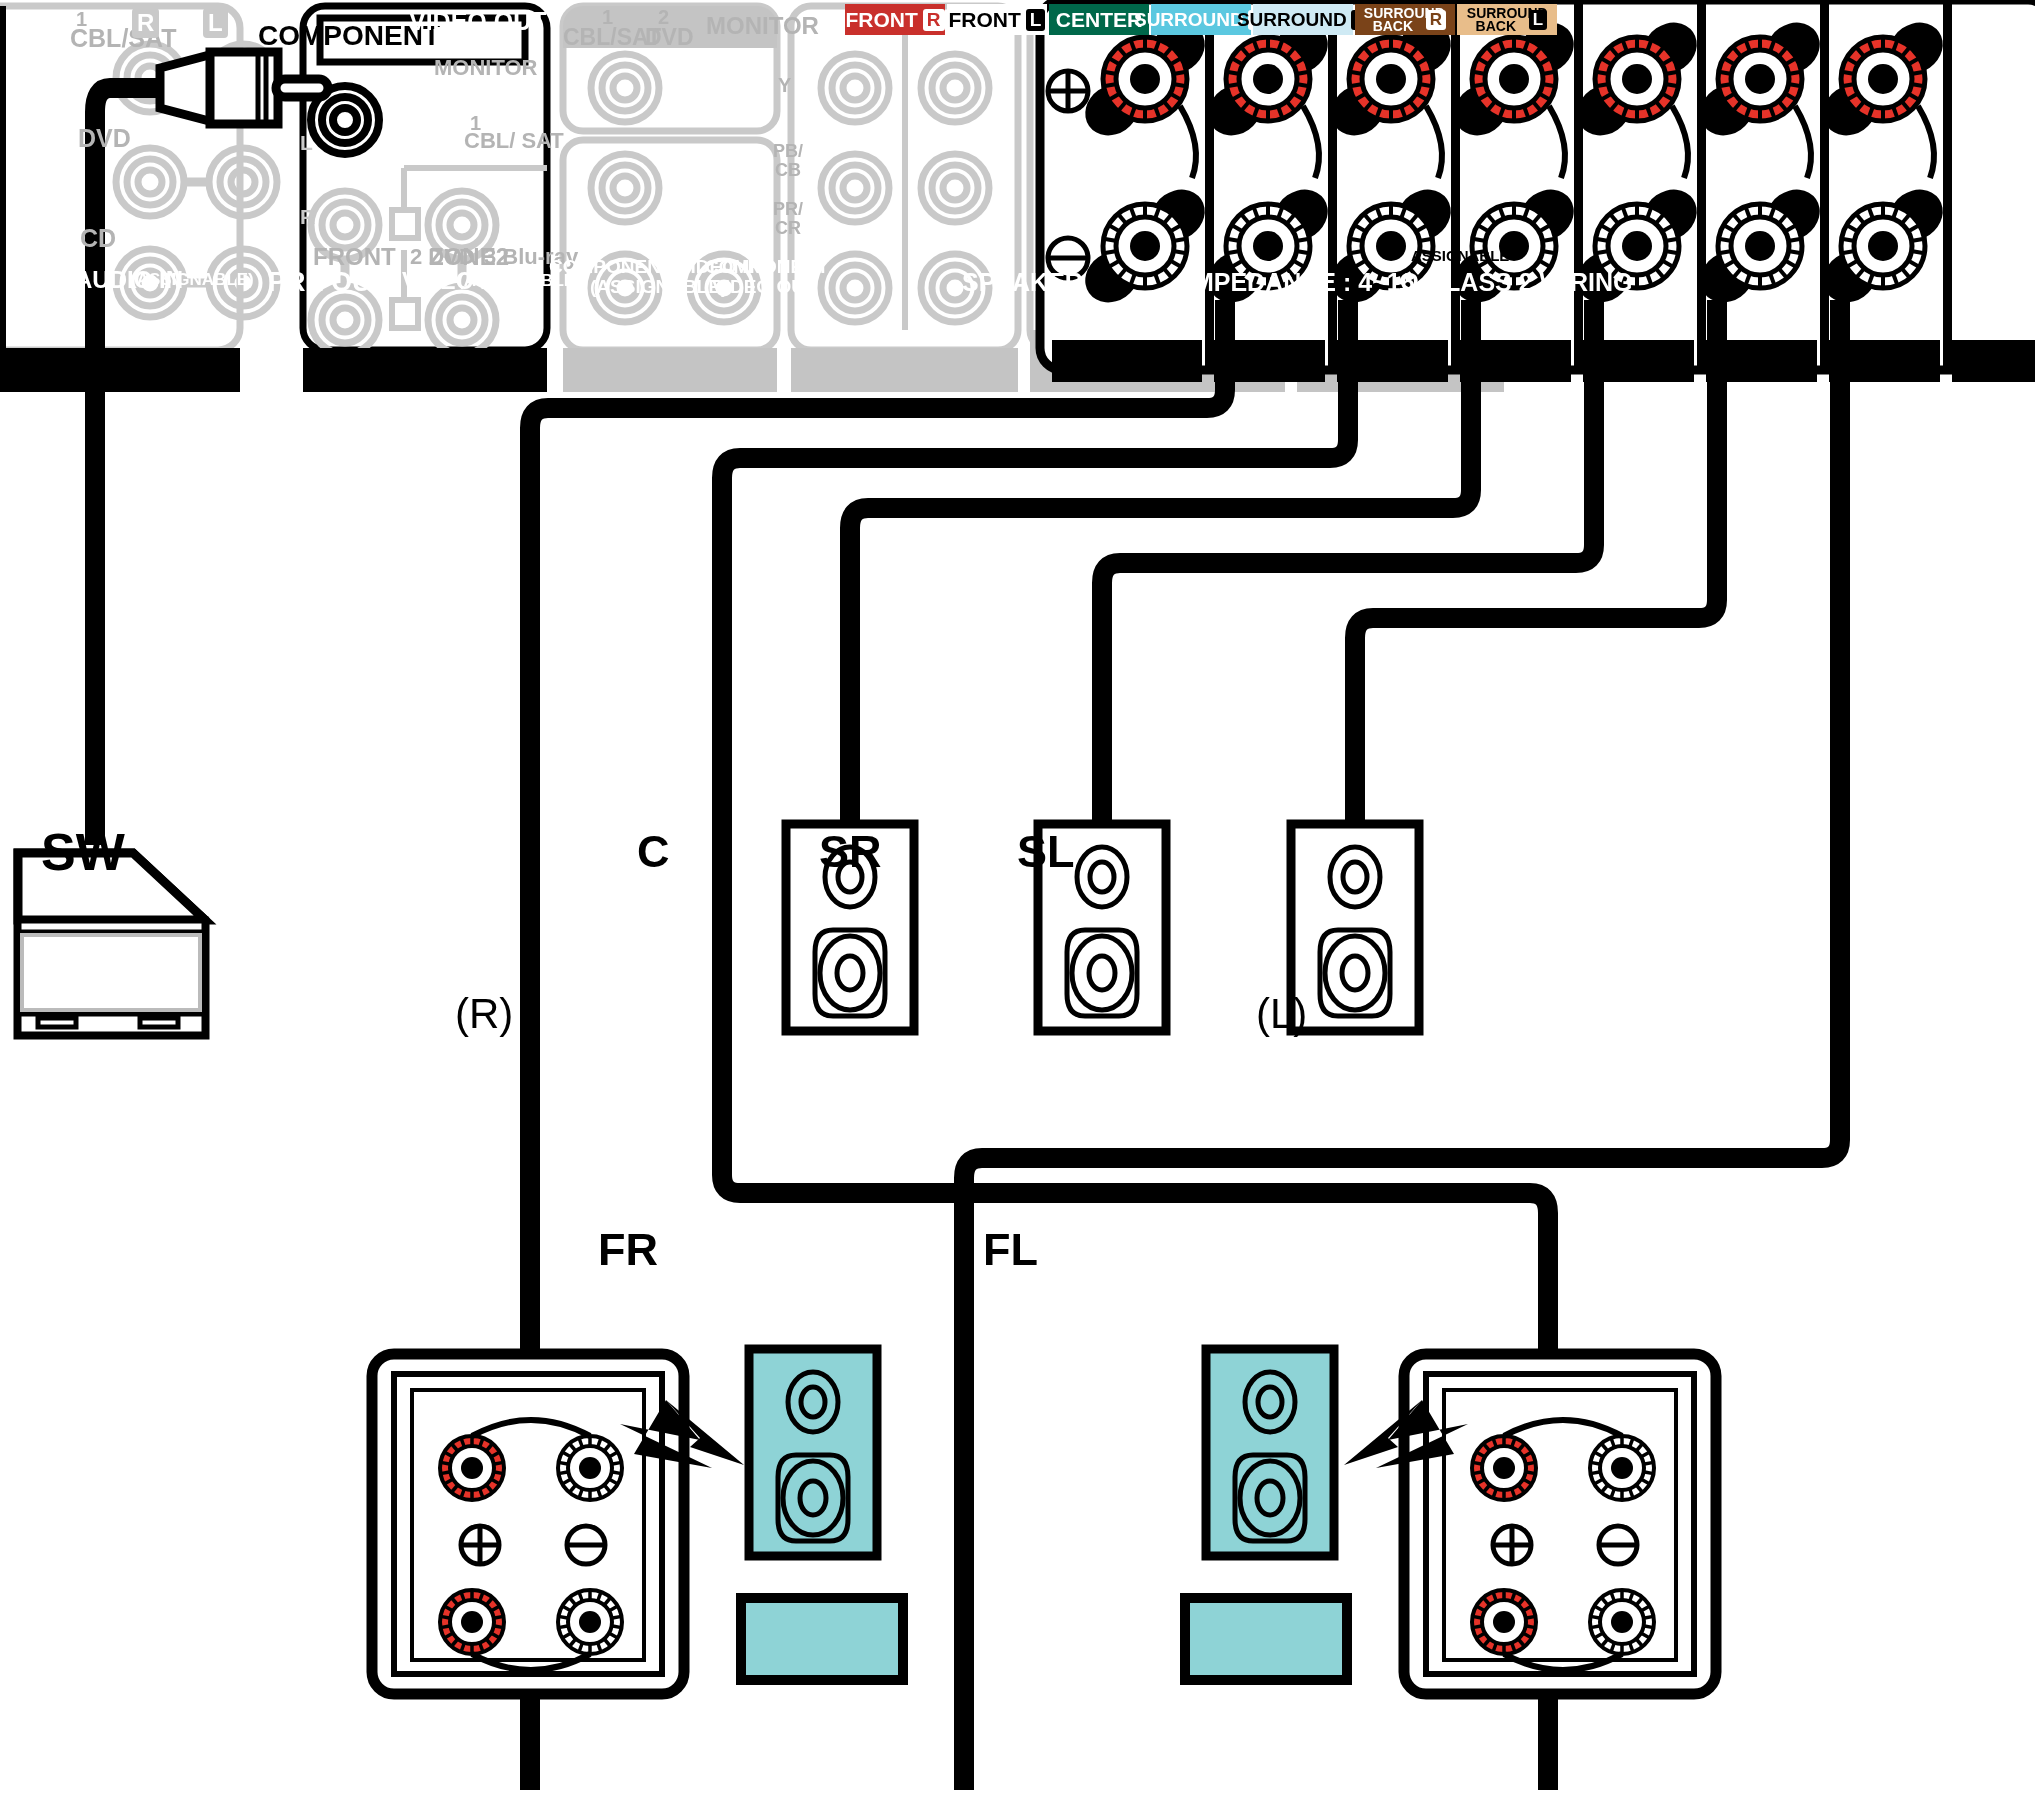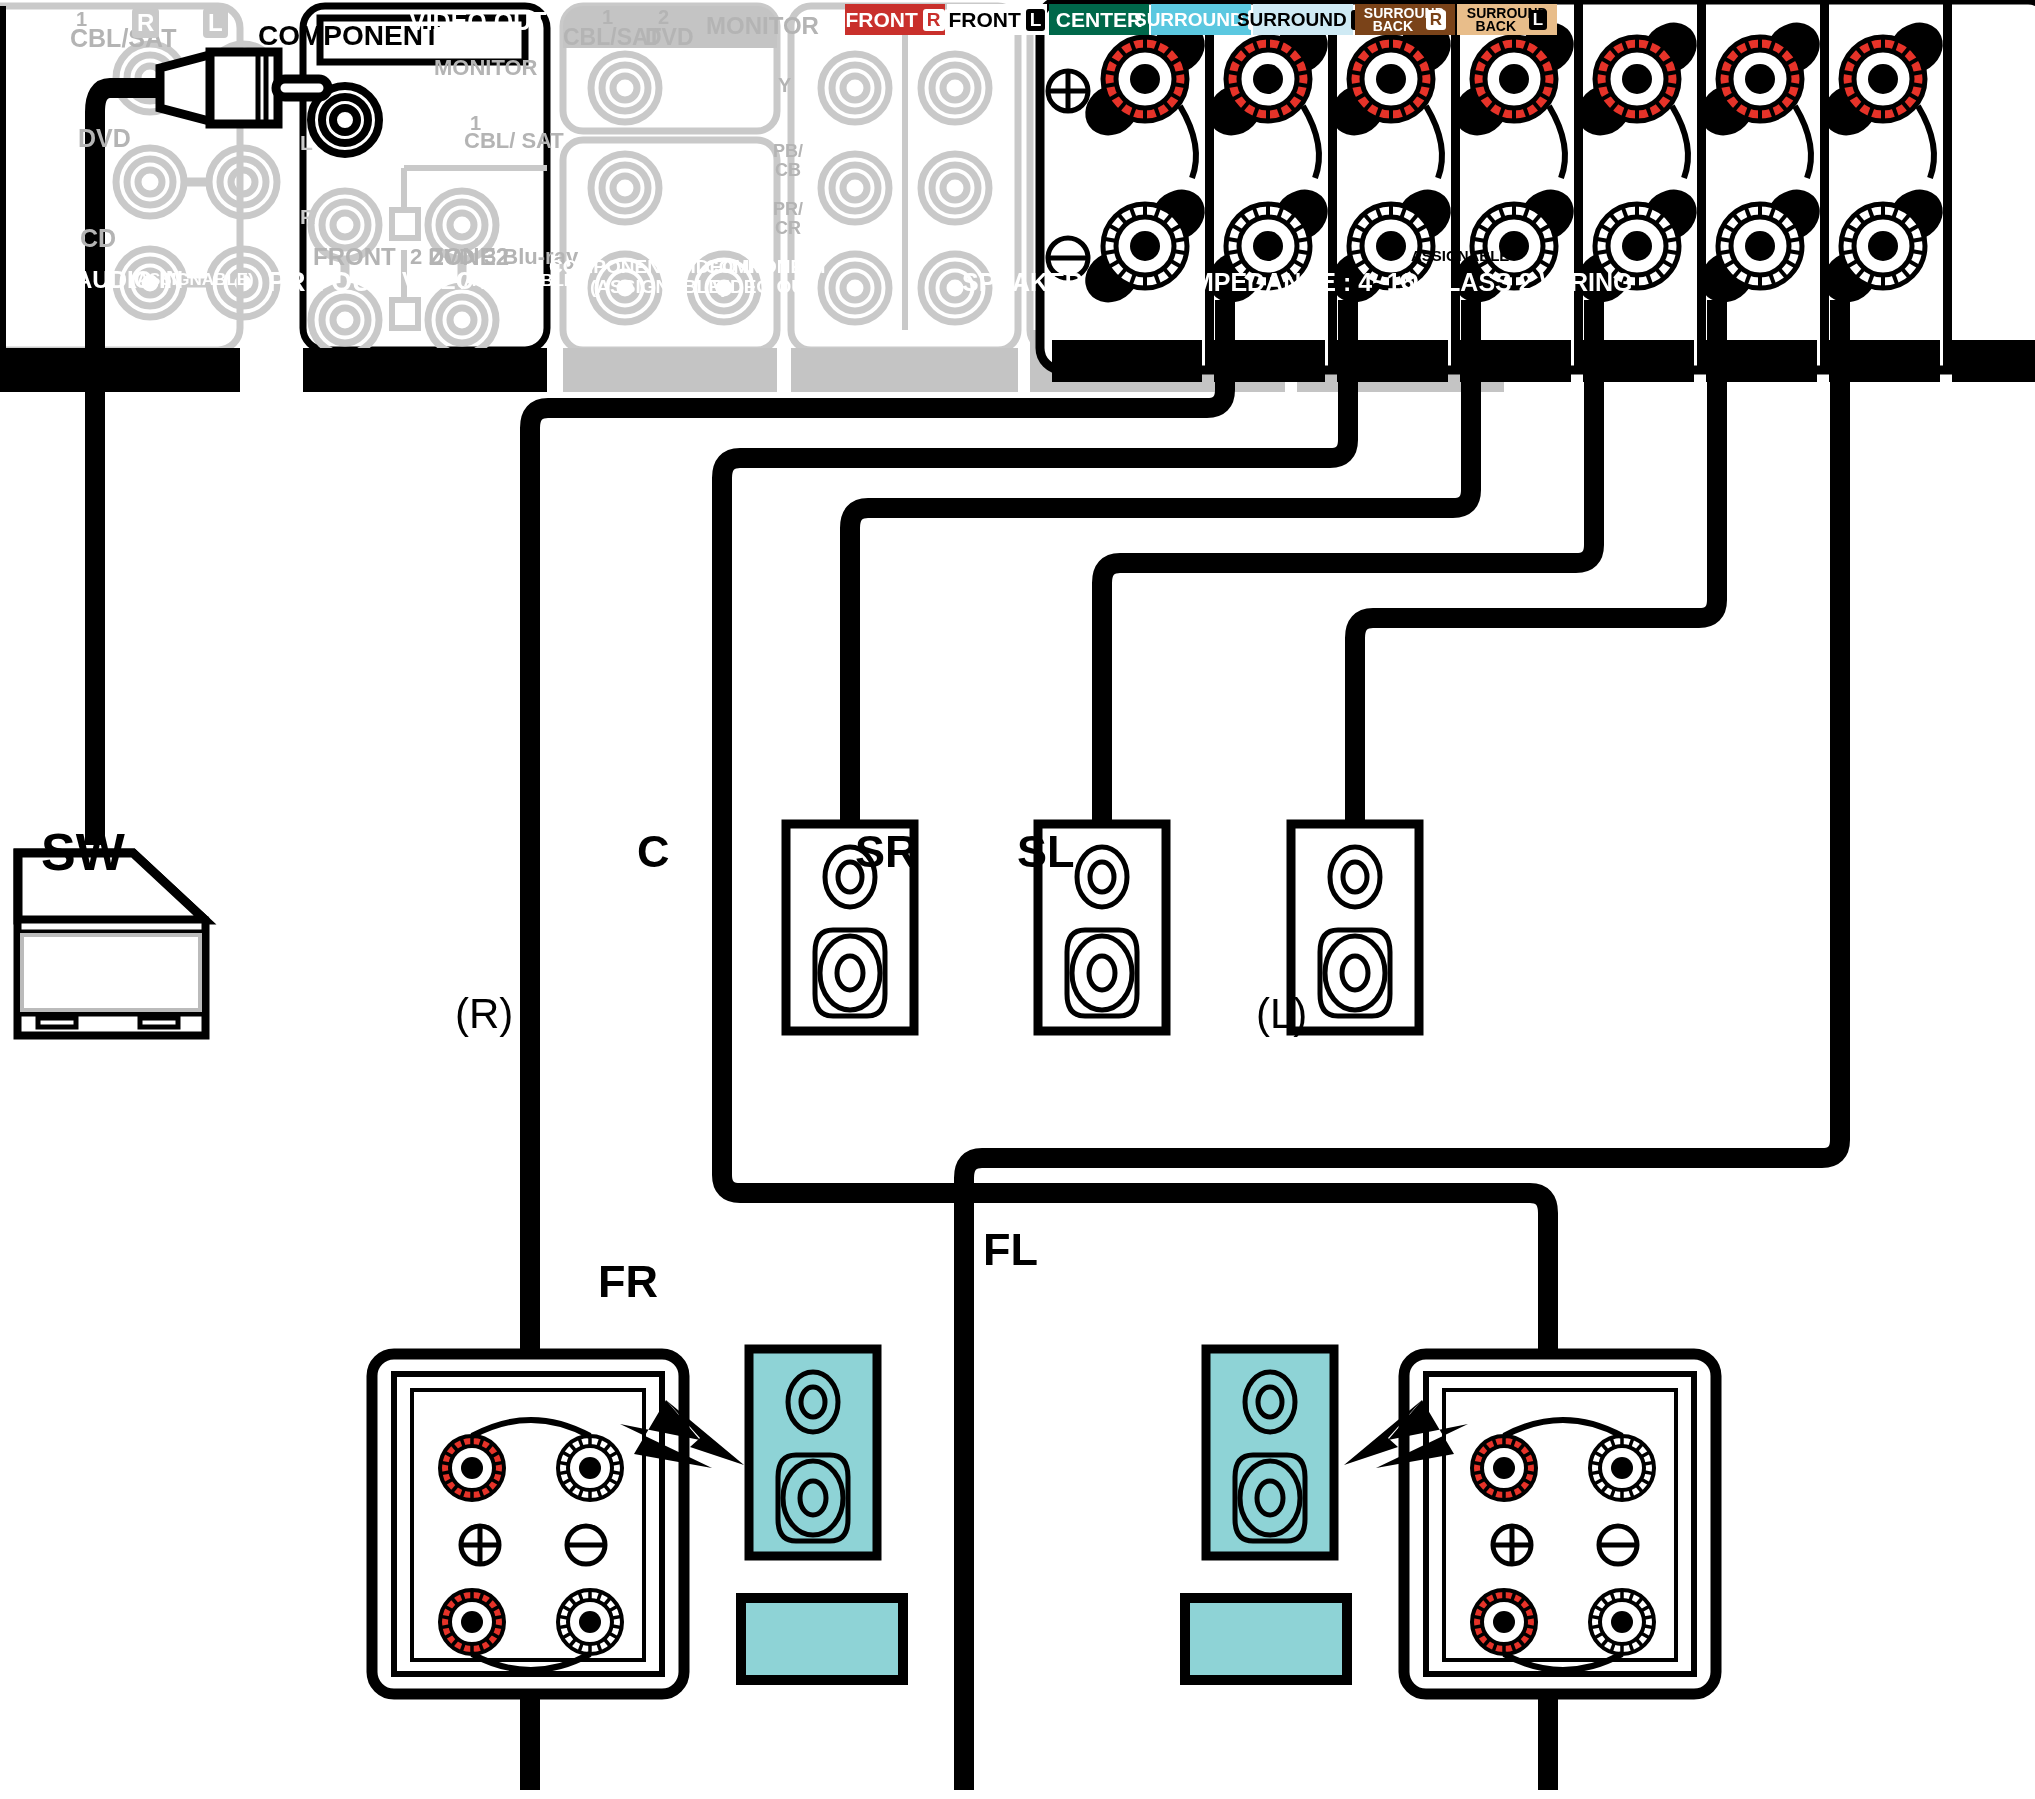--- a/index.html
+++ b/index.html
@@ -504,20 +504,20 @@
 </div>
 
 <div class="lbl" style="left:962px;top:268px;font-size:25px;color:#fff;">SPEAKER</div>
 <div class="lbl" style="left:1186px;top:268px;font-size:25px;color:#fff;">IMPEDANCE : 4~16</div>
 <div class="lbl" style="left:1399px;top:268px;font-size:25px;color:#fff;">Ω</div>
 <div class="lbl" style="left:1411px;top:247px;font-size:15px;color:#000;">ASSIGNABLE</div>
 <div class="lbl" style="left:1427px;top:268px;font-size:25px;color:#fff;">CLASS 2 WIRING</div>
 
 <div class="lbl" style="left:41px;top:822px;font-size:52px;">SW</div>
 <div class="lbl" style="left:637px;top:826px;font-size:45px;">C</div>
-<div class="lbl" style="left:819px;top:826px;font-size:45px;margin-left:36px;">SR</div>
+<div class="lbl" style="left:819px;top:826px;font-size:45px;">SR</div>
 <div class="lbl" style="left:1017px;top:826px;font-size:45px;">SL</div>
-<div class="lbl" style="left:598px;top:1224px;font-size:45px;margin-top:32px;">FR</div>
+<div class="lbl" style="left:598px;top:1224px;font-size:45px;">FR</div>
 <div class="lbl" style="left:955px;top:1224px;font-size:45px;padding-left:28px;">FL</div>
 <div class="lbl" style="left:455px;top:990px;font-size:42px;font-weight:normal;">(R)</div>
 <div class="lbl" style="left:1256px;top:990px;font-size:42px;font-weight:normal;">(L)</div>
 
 </div>
 
 </body></html>

